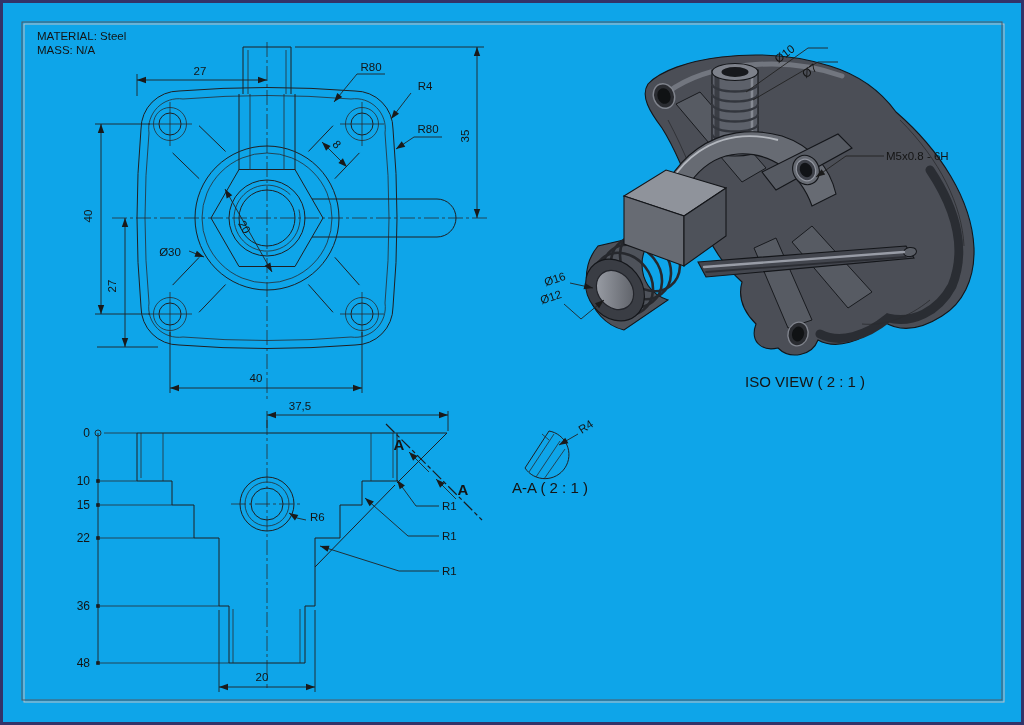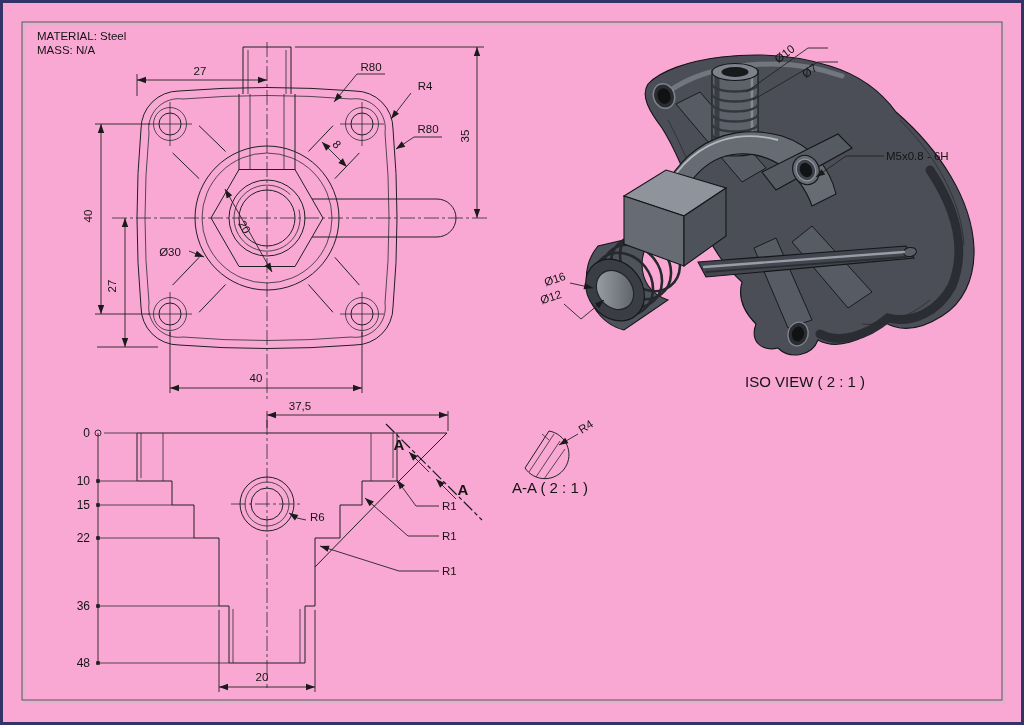--- a/index.html
+++ b/index.html
@@ -1,16 +1,16 @@
 <!DOCTYPE html>
 <html><head>
 <meta charset="utf-8">
 <style>
   html,body{margin:0;padding:0;background:#ffffff;}
-  .sheet{position:relative;width:1024px;height:725px;background:#f9a8d4;overflow:hidden;}
+  .sheet{position:relative;width:1024px;height:725px;background:#0ea5e9;overflow:hidden;}
   svg{display:block;}
   text{font-family:"Liberation Sans","DejaVu Sans",sans-serif;fill:#141414;}
   .ln{stroke:#1f2023;stroke-width:1;fill:none;}
   .lt{stroke:#2a2b2f;stroke-width:.8;fill:none;}
   .cl{stroke:#2a2b2f;stroke-width:.8;fill:none;stroke-dasharray:15 3 3 3;}
   .dim{stroke:#222;stroke-width:.9;fill:none;}
   .cut{stroke:#1a1b1e;stroke-width:1.2;fill:none;stroke-dasharray:12 3 4 3;}
   .t11{font-size:11.5px;}
   .t12{font-size:12px;}
   .t15{font-size:15px;}

